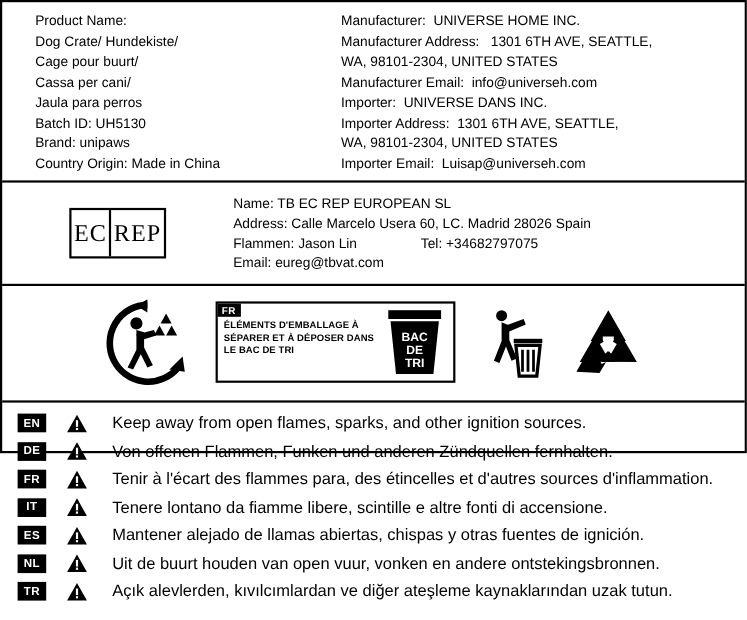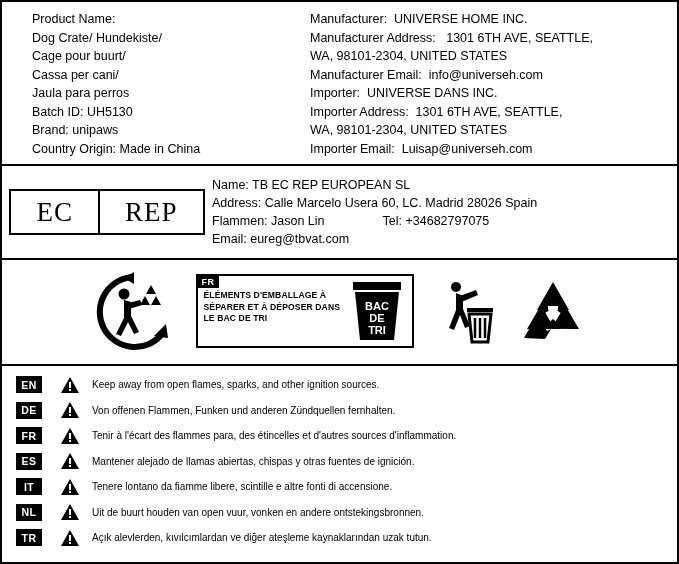--- a/index.html
+++ b/index.html
@@ -7,21 +7,21 @@
     margin: 0; padding: 0;
     background: #ffffff;
   }
   body {
     width: 679px; height: 564px;
     font-family: "Liberation Sans", sans-serif;
     color: #000000;
     overflow: hidden;
   }
   .label-sheet {
-    width: 679px; height: 564px;
+    width: 679px; height: 412px;
     border: 2px solid #000;
     display: flex;
     flex-direction: column;
     background: #fff;
   }
   .row-divider { border-top: 2px solid #000; }
 
   
   .top-block {
     display: flex;
@@ -57,26 +57,26 @@
     align-items: center;
   }
   .ecrep-box {
     border: 2px solid #000;
     display: flex;
     align-items: stretch;
     height: 46px;
   }
   .ecrep-box .ec, .ecrep-box .rep {
     font-family: "Liberation Serif", serif;
-    font-size: 27px;
+    font-size: 22px;
     font-weight: 400;
     letter-spacing: 1px;
     display: flex;
     align-items: center;
-    padding: 0 25px;
+    padding: 0 2px;
   }
   .ecrep-box .rep { border-left: 2px solid #000; }
   .ecrep-text {
     flex: 1;
     font-size: 12.5px;
     line-height: 18px;
     padding-right: 10px;
   }
   .ecrep-text .line { display: flex; }
   .ecrep-text .tel { padding-left: 58px; }
@@ -158,21 +158,22 @@
     font-size: 10.5px;
     font-weight: bold;
     display: flex;
     align-items: center;
     justify-content: center;
     letter-spacing: .4px;
     flex: 0 0 auto;
   }
   .warn-tri { width: 20px; height: 18px; margin-left: 6px; flex: 0 0 auto; }
   .warn-text {
-    font-size: 10px;
+    margin-left: 10px;
+    font-size: 15px;
     line-height: 15px;
     white-space: nowrap;
   }
 </style>
 </head>
 <body>
 
 <div class="label-sheet">
 
   <div class="top-block">
@@ -311,37 +312,37 @@
       <div class="lang-badge">FR</div>
       <svg class="warn-tri" viewBox="0 0 20 18" xmlns="http://www.w3.org/2000/svg">
           <polygon points="10,1 19,17 1,17" fill="#000"></polygon>
           <rect x="9" y="6" width="2" height="6" fill="#fff"></rect>
           <rect x="9" y="13" width="2" height="2" fill="#fff"></rect>
         </svg>
       <div class="warn-text">Tenir à l'écart des flammes para, des étincelles et d'autres sources d'inflammation.</div>
     </div>
 
     <div class="warn-row">
+      <div class="lang-badge">IT</div>
+      <svg class="warn-tri" viewBox="0 0 20 18" xmlns="http://www.w3.org/2000/svg">
+          <polygon points="10,1 19,17 1,17" fill="#000"></polygon>
+          <rect x="9" y="6" width="2" height="6" fill="#fff"></rect>
+          <rect x="9" y="13" width="2" height="2" fill="#fff"></rect>
+        </svg>
+      <div class="warn-text">Tenere lontano da fiamme libere, scintille e altre fonti di accensione.</div>
+    </div>
+
+    <div class="warn-row">
       <div class="lang-badge">ES</div>
       <svg class="warn-tri" viewBox="0 0 20 18" xmlns="http://www.w3.org/2000/svg">
           <polygon points="10,1 19,17 1,17" fill="#000"></polygon>
           <rect x="9" y="6" width="2" height="6" fill="#fff"></rect>
           <rect x="9" y="13" width="2" height="2" fill="#fff"></rect>
         </svg>
       <div class="warn-text">Mantener alejado de llamas abiertas, chispas y otras fuentes de ignición.</div>
-    </div>
-
-    <div class="warn-row">
-      <div class="lang-badge">IT</div>
-      <svg class="warn-tri" viewBox="0 0 20 18" xmlns="http://www.w3.org/2000/svg">
-          <polygon points="10,1 19,17 1,17" fill="#000"></polygon>
-          <rect x="9" y="6" width="2" height="6" fill="#fff"></rect>
-          <rect x="9" y="13" width="2" height="2" fill="#fff"></rect>
-        </svg>
-      <div class="warn-text">Tenere lontano da fiamme libere, scintille e altre fonti di accensione.</div>
     </div>
 
     <div class="warn-row">
       <div class="lang-badge">NL</div>
       <svg class="warn-tri" viewBox="0 0 20 18" xmlns="http://www.w3.org/2000/svg">
           <polygon points="10,1 19,17 1,17" fill="#000"></polygon>
           <rect x="9" y="6" width="2" height="6" fill="#fff"></rect>
           <rect x="9" y="13" width="2" height="2" fill="#fff"></rect>
         </svg>
       <div class="warn-text">Uit de buurt houden van open vuur, vonken en andere ontstekingsbronnen.</div>

